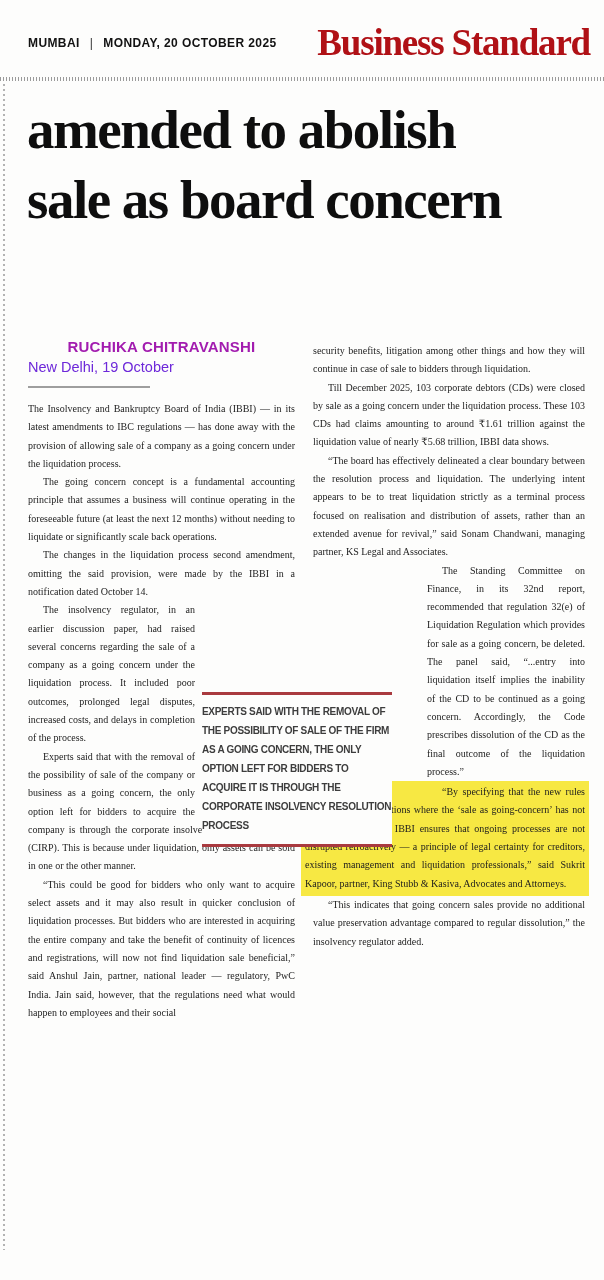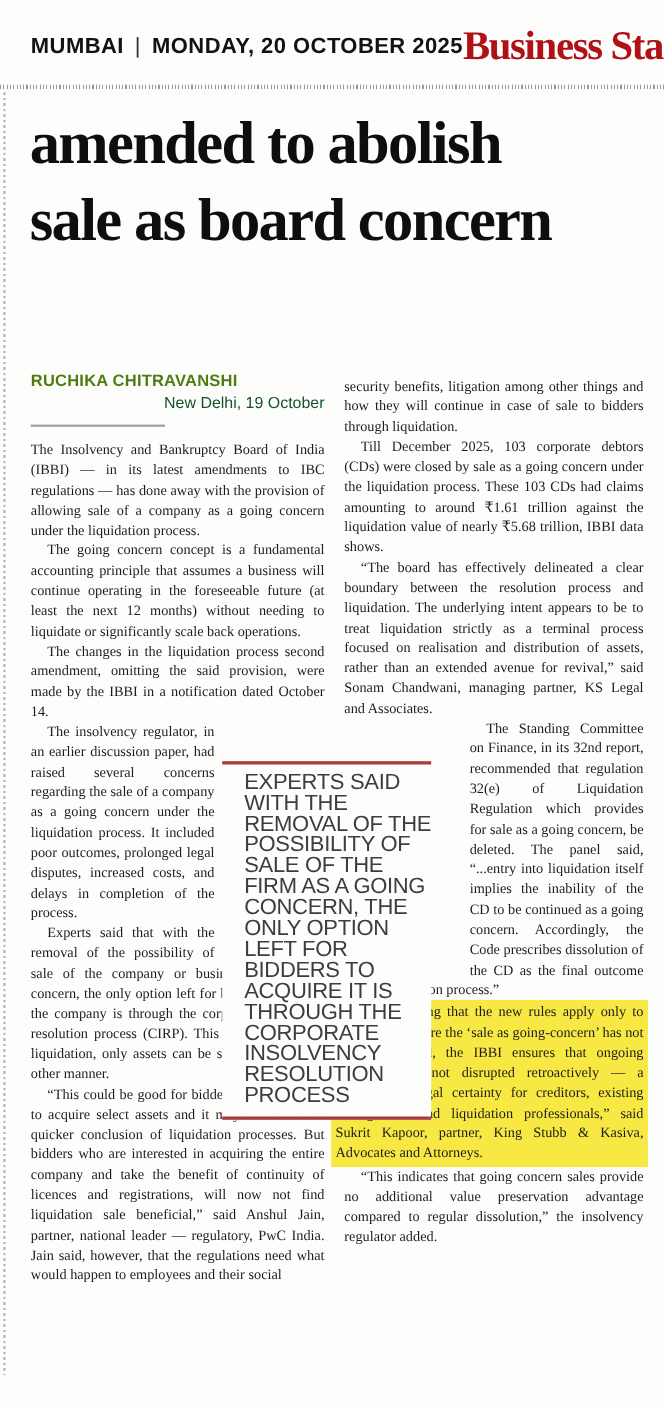--- a/index.html
+++ b/index.html
@@ -19,21 +19,21 @@
     overflow:hidden;
     font-family:"Liberation Serif","DejaVu Serif",serif;
   }
   
   .masthead{
     position:absolute;top:24px;left:28px;right:14px;
     display:flex;justify-content:space-between;align-items:center;
   }
   .masthead-left{
     font-family:"Liberation Sans","DejaVu Sans",sans-serif;
-    font-weight:700;font-size:20px;letter-spacing:.4px;color:#121212;
+    font-weight:700;font-size:12px;letter-spacing:.4px;color:#121212;
     display:flex;align-items:center;gap:10px;white-space:nowrap;
   }
   .masthead-pipe{font-weight:400;color:#333;}
   .logo{
     font-family:"Liberation Serif","DejaVu Serif",serif;
     font-weight:700;font-size:37px;letter-spacing:-1.2px;
     color:var(--logo-red);white-space:nowrap;line-height:1;
   }
   .dotted-rule{
     position:absolute;left:0;top:77px;width:604px;height:4px;
@@ -52,34 +52,34 @@
   
   .columns{
     position:absolute;top:338px;left:28px;width:557px;
     display:flex;gap:18px;
   }
   .col{color:var(--ink);}
   .col-left{width:267px;}
   .col-right{width:272px;padding-top:4px;}
   .col p{
     margin:0;
-    font-size:13px;line-height:18.3px;
+    font-size:10px;line-height:18.3px;
     text-align:justify;text-indent:15px;
   }
   .col p.no-indent{text-indent:0;}
   
   .byline-block{margin-bottom:12px;}
   .byline-name{
     font-family:"Liberation Sans","DejaVu Sans",sans-serif;
     font-weight:700;font-size:15px;line-height:18px;
-    letter-spacing:.2px;color:#4d7c0f;
+    letter-spacing:.2px;color:#a21caf;text-align:center;
   }
   .byline-dateline{
     font-family:"Liberation Sans","DejaVu Sans",sans-serif;
-    font-size:14.5px;line-height:19px;color:#14532d;margin-top:2px;text-align:right;
+    font-size:14.5px;line-height:19px;color:#6d28d9;margin-top:2px;
   }
   .byline-rule{width:122px;height:2px;background:#9e9e9e;margin-top:9px;}
   
   .pq-spacer-left{float:right;width:100px;height:205px;}
   .pq-spacer-right{float:left;width:114px;height:215px;margin-top:19px;}
   
   .col p.highlight{
     background:var(--hl-yellow);
     margin-left:-12px;margin-right:-4px;
     padding:2px 4px 3px 4px;
@@ -88,22 +88,22 @@
   .pull-quote{
     position:absolute;left:202px;top:692px;width:190px;
     border-top:3px solid var(--rule-red);
     border-bottom:3px solid var(--rule-red);
     padding:7px 0 9px;
     background:var(--paper);
     box-sizing:border-box;
   }
   .pq-text{
     font-family:"Liberation Sans","DejaVu Sans",sans-serif;
-    font-weight:400;font-size:20px;line-height:19px;
-    letter-spacing:-.3px;color:#3d3d3d;margin-left:20px;
+    font-weight:700;font-size:10px;line-height:19px;
+    letter-spacing:-.3px;color:#3d3d3d;
   }
 </style>
 </head>
 <body>
 
 <div class="page">
 
   <div class="masthead">
     <div class="masthead-left">
       <span>MUMBAI</span>

